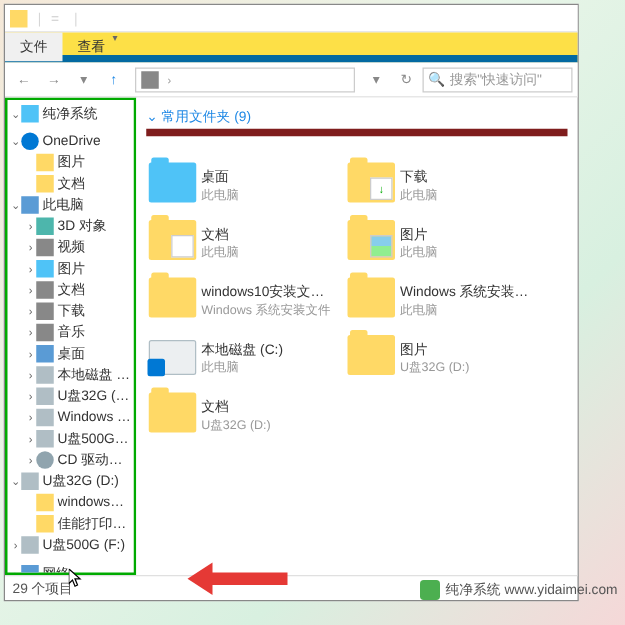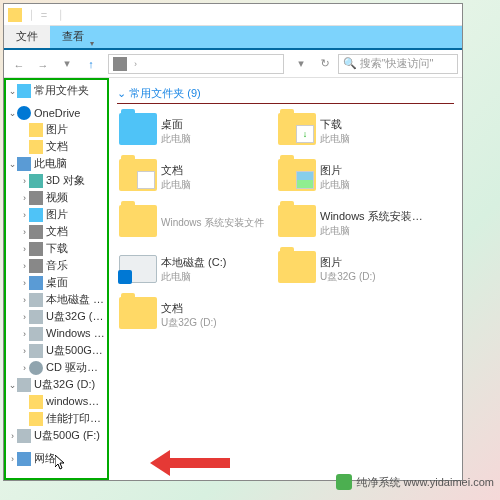--- a/index.html
+++ b/index.html
@@ -2,21 +2,21 @@
 <html><head>
 <meta charset="utf-8">
 <style>
 *{box-sizing:border-box;margin:0;padding:0;font-family:"Microsoft YaHei","Segoe UI",sans-serif;font-size:11px}
 body{width:500px;height:500px;overflow:hidden;background:linear-gradient(135deg,#f5e8d8 0%,#e8f5e8 40%,#d8f0e0 70%,#f5d8d8 100%)}
 .window{position:absolute;left:3px;top:3px;width:460px;height:478px;background:#fff;border:1px solid #888;display:flex;flex-direction:column}
 .titlebar{height:22px;background:#fff;display:flex;align-items:center;border-bottom:1px solid #e0e0e0;padding:0 4px}
 .titlebar .ticon{width:14px;height:14px;background:#ffd966;margin-right:4px}
 .titlebar .sep{color:#ccc;margin:0 4px}
 .titlebar .ttext{color:#333}
-.menubar{height:24px;background:#7dd3fc;display:flex;align-items:flex-end;border-bottom:2px solid #0369a1}
+.menubar{height:24px;background:#fde047;display:flex;align-items:flex-start;border-bottom:6px solid #0369a1}
 .menutab{padding:4px 12px;color:#333;cursor:pointer}
 .menutab.active{background:#f0f0f0}
 .dropdown{font-size:8px;margin-left:-6px;margin-right:6px;color:#666}
 .toolbar{height:28px;background:#fff;display:flex;align-items:center;border-bottom:1px solid #e0e0e0;padding:0 4px;gap:2px}
 .navbtn{width:22px;height:22px;display:flex;align-items:center;justify-content:center;color:#888;cursor:pointer}
 .navbtn.enabled{color:#1e88e5}
 .breadcrumb{flex:1;border:1px solid #ccc;height:20px;display:flex;align-items:center;padding:0 4px;margin:0 4px}
 .bcicon{width:14px;height:14px;background:#888;margin-right:4px}
 .bcsep{color:#999;margin:0 3px;font-size:9px}
 .searchbox{width:120px;border:1px solid #ccc;height:20px;display:flex;align-items:center;padding:0 4px;color:#999}
@@ -37,41 +37,41 @@
 .ic-dl{background:#888}
 .ic-music{background:#888}
 .ic-desk{background:#5a9bd5}
 .ic-drive{background:#b0bec5}
 .ic-usb{background:#b0bec5}
 .ic-cd{background:#90a4ae;border-radius:50%}
 .ic-net{background:#5a9bd5}
 .tlabel{color:#333;overflow:hidden;text-overflow:ellipsis}
 .indent1{padding-left:14px}
 .content{flex:1;background:#fff;overflow:auto;padding:6px 8px}
-.sechdr{color:#1e88e5;border-bottom:1px solid #7f1d1d;padding:2px 0;margin-bottom:6px;cursor:pointer}
+.sechdr{color:#1e88e5;border-bottom:6px solid #7f1d1d;padding:2px 0;margin-bottom:18px;cursor:pointer}
 .grid{display:flex;flex-wrap:wrap;gap:4px;margin-bottom:10px}
 .tile{width:155px;height:42px;display:flex;align-items:center;padding:2px;cursor:pointer}
 .tileicon{width:38px;height:36px;margin-right:4px;flex-shrink:0;position:relative}
 .bigfolder{width:38px;height:32px;background:#ffd966;border-radius:2px;position:relative}
 .bigfolder::before{content:"";position:absolute;top:-4px;left:2px;width:14px;height:6px;background:#ffd966;border-radius:2px 2px 0 0}
 .bigfolder.blue{background:#4fc3f7}
 .bigfolder.blue::before{background:#4fc3f7}
 .bigfolder .inner{position:absolute;bottom:2px;right:2px;width:18px;height:18px;background:#fff;border:1px solid #ccc;font-size:9px;display:flex;align-items:center;justify-content:center}
 .bigfolder .inner.dl{color:#0a0;font-weight:bold}
 .bigfolder .inner.pic{background:linear-gradient(#87ceeb 50%,#90ee90 50%)}
 .driveicon{width:38px;height:28px;background:#eceff1;border:1px solid #b0bec5;border-radius:2px;position:relative;margin-top:4px}
 .driveicon .badge{position:absolute;bottom:-2px;left:-2px;width:14px;height:14px;background:#0078d4;border-radius:2px}
 .tileinfo{flex:1;overflow:hidden}
 .tilename{color:#333;overflow:hidden;text-overflow:ellipsis;white-space:nowrap}
 .tilesub{color:#999;font-size:10px;overflow:hidden;text-overflow:ellipsis;white-space:nowrap}
 .statusbar{height:20px;border-top:1px solid #e0e0e0;display:flex;align-items:center;padding:0 6px;color:#555}
 .arrow{position:absolute;left:150px;top:450px;width:80px;height:26px;pointer-events:none}
 .arrow .shaft{position:absolute;left:18px;top:8px;width:62px;height:10px;background:#e53935}
 .arrow .head{position:absolute;left:0;top:0;width:0;height:0;border-top:13px solid transparent;border-bottom:13px solid transparent;border-right:20px solid #e53935}
-.watermark{position:absolute;right:6px;bottom:10px;display:flex;align-items:flex-end;gap:4px;color:#555;font-size:11px}
+.watermark{position:absolute;right:6px;bottom:20px;display:flex;align-items:flex-start;gap:4px;color:#555;font-size:11px}
 .wmlogo{width:16px;height:16px;background:#4caf50;border-radius:3px}
 .cursor{position:absolute;left:55px;top:455px;width:12px;height:16px;pointer-events:none}
 .cursor svg{width:12px;height:16px}
 </style>
 </head>
 <body>
 
 <div class="window">
   <div class="titlebar">
     <div class="ticon"></div>
@@ -101,21 +101,21 @@
       <span class="searchicon">🔍</span>
       <span>搜索"快速访问"</span>
     </div>
   </div>
 
   <div class="body">
     <div class="sidebar" id="sidebar">
         <div class="tree-item ">
           <span class="expander">⌄</span>
           <span class="ticon2 ic-star"></span>
-          <span class="tlabel">常用文件夹</span>
+          <span class="tlabel">纯净系统</span>
         </div>
         <div style="height: 6px;"></div>
         <div class="tree-item ">
           <span class="expander">⌄</span>
           <span class="ticon2 ic-cloud"></span>
           <span class="tlabel">OneDrive</span>
         </div>
         <div class="tree-item indent1">
           <span class="expander"></span>
           <span class="ticon2 ic-folder"></span>
@@ -263,20 +263,21 @@
             <div class="tileinfo">
               <div class="tilename">图片</div>
               <div class="tilesub">此电脑</div>
             </div>
           </div>
           <div class="tile">
             <div class="tileicon">
               <div class="bigfolder"></div>
             </div>
             <div class="tileinfo">
+              <div class="tilename">windows10安装文件夹</div>
               <div class="tilesub">Windows 系统安装文件</div>
             </div>
           </div>
           <div class="tile">
             <div class="tileicon">
               <div class="bigfolder"></div>
             </div>
             <div class="tileinfo">
               <div class="tilename">Windows 系统安装文件</div>
               <div class="tilesub">此电脑</div>
@@ -308,20 +309,23 @@
             </div>
             <div class="tileinfo">
               <div class="tilename">文档</div>
               <div class="tilesub">U盘32G (D:)</div>
             </div>
           </div>
         </div>
     </div>
   </div>
 
+  <div class="statusbar">
+    <span>29 个项目</span>
+  </div>
 </div>
 
 <div class="arrow">
   <div class="head"></div>
     <div class="shaft"></div>
 </div>
 
 <div class="cursor">
   <svg viewBox="0 0 12 16">
       <path d="M0 0 L0 12 L3 9 L5 14 L7 13 L5 8 L9 8 Z" fill="#fff" stroke="#000" stroke-width="1"></path>

